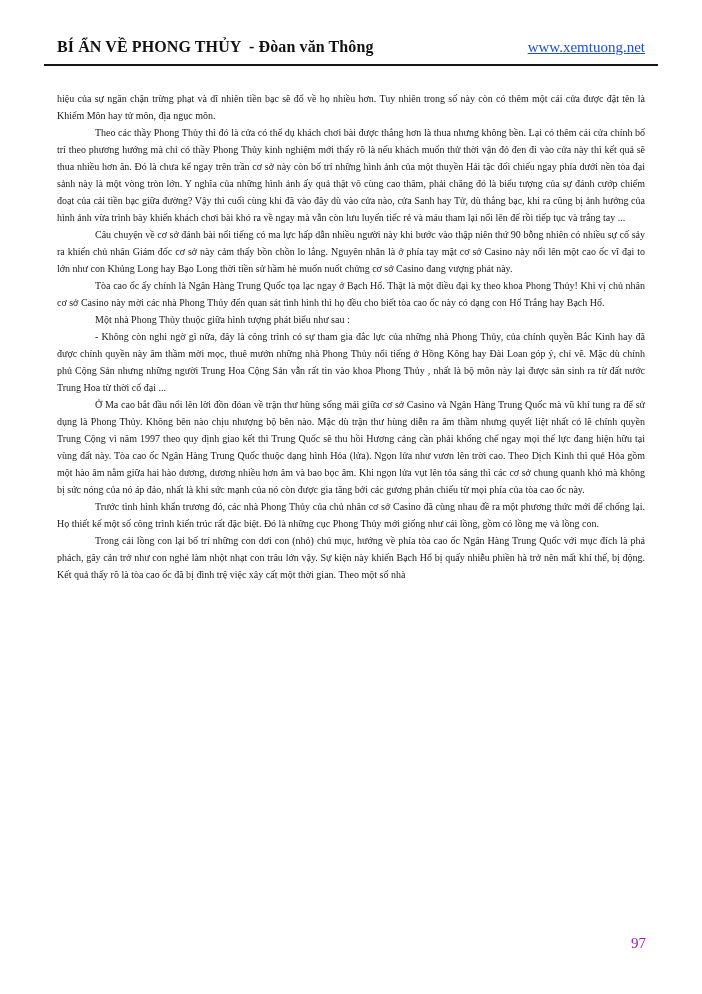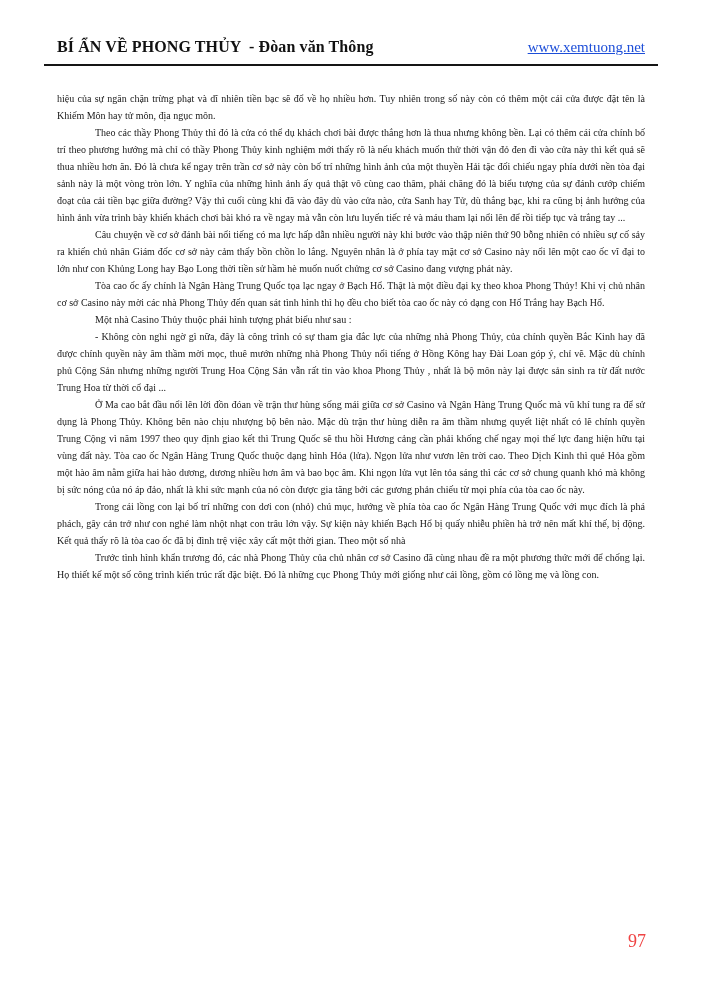--- a/index.html
+++ b/index.html
@@ -49,38 +49,38 @@
   .para {
     margin: 0;
   }
   .para.indent {
     text-indent: 38px;
   }
   .page-number {
     position: absolute;
     right: 56px;
     bottom: 42px;
-    font-size: 18px;
-    color: #ef4444;
+    font-size: 15px;
+    color: #a21caf;
   }
 </style>
 </head>
 <body>
 
 <div class="page">
   <div class="header">
     <span class="book-title">BÍ ẨN VỀ PHONG THỦY  - Đòan văn Thông</span>
     <a class="site-link" style="color: #1d4ed8;">www.xemtuong.net</a>
   </div>
   <hr class="rule">
   <div class="content">
       <p class="para">hiệu của sự ngăn chặn trừng phạt và dĩ nhiên tiền bạc sẽ đổ về họ nhiều hơn. Tuy nhiên trong số này còn có thêm một cái cửa được đặt tên là Khiếm Môn hay tử môn, địa ngục môn.</p>
       <p class="para indent">Theo các thầy Phong Thủy thì đó là cửa có thể dụ khách chơi bài được thắng hơn là thua nhưng không bền. Lại có thêm cái cửa chính bố trí theo phương hướng mà chỉ có thầy Phong Thủy kinh nghiệm mới thấy rõ là nếu khách muốn thử thời vận đỏ đen đi vào cửa này thì kết quả sẽ thua nhiều hơn ăn. Đó là chưa kể ngay trên trần cơ sở này còn bố trí những hình ảnh của một thuyền Hải tặc đối chiếu ngay phía dưới nền tòa đại sảnh này là một vòng tròn lớn. Y nghĩa của những hình ảnh ấy quả thật vô cùng cao thâm, phải chăng đó là biểu tượng của sự đánh cướp chiếm đoạt của cải tiền bạc giữa đường? Vậy thì cuối cùng khi đã vào đây dù vào cửa nào, cửa Sanh hay Tử, dù thắng bạc, khi ra cũng bị ảnh hưởng của hình ảnh vừa trình bày khiến khách chơi bài khó ra về ngay mà vẫn còn lưu luyến tiếc rẻ và máu tham lại nổi lên để rồi tiếp tục và trắng tay ...</p>
       <p class="para indent">Câu chuyện về cơ sở đánh bài nổi tiếng có ma lực hấp dẫn nhiều người này khi bước vào thập niên thứ 90 bỗng nhiên có nhiều sự cố sảy ra khiến chủ nhân Giám đốc cơ sở này cảm thấy bồn chồn lo lắng. Nguyên nhân là ở phía tay mặt cơ sở Casino này nổi lên một cao ốc vĩ đại to lớn như con Khủng Long hay Bạo Long thời tiền sử hầm hè muốn nuốt chửng cơ sở Casino đang vượng phát này.</p>
       <p class="para indent">Tòa cao ốc ấy chính là Ngân Hàng Trung Quốc tọa lạc ngay ở Bạch Hổ. Thật là một điều đại kỵ theo khoa Phong Thủy! Khi vị chủ nhân cơ sở Casino này mời các nhà Phong Thủy đến quan sát tình hình thì họ đều cho biết tòa cao ốc này có dạng con Hổ Trắng hay Bạch Hổ.</p>
-      <p class="para indent">Một nhà Casino Thủy thuộc phái hình tượng phát biểu như sau :</p>
+      <p class="para indent">Một nhà Phong Thủy thuộc giữa hình tượng phát biểu như sau :</p>
       <p class="para indent">- Không còn nghi ngờ gì nữa, đây là công trình có sự tham gia đắc lực của những nhà Phong Thủy, của chính quyền Bắc Kinh hay đã được chính quyền này âm thầm mời mọc, thuê mướn những nhà Phong Thủy nổi tiếng ở Hồng Kông hay Đài Loan góp ý, chỉ vẽ. Mặc dù chính phủ Cộng Sản nhưng những người Trung Hoa Cộng Sản vẫn rất tin vào khoa Phong Thủy , nhất là bộ môn này lại được sản sinh ra từ đất nước Trung Hoa từ thời cổ đại ...</p>
       <p class="para indent">Ở Ma cao bắt đầu nổi lên lời đồn đóan về trận thư hùng sống mái giữa cơ sở Casino và Ngân Hàng Trung Quốc mà vũ khí tung ra để sử dụng là Phong Thủy. Không bên nào chịu nhượng bộ bên nào. Mặc dù trận thư hùng diễn ra âm thầm nhưng quyết liệt nhất có lẽ chính quyền Trung Cộng vì năm 1997 theo quy định giao kết thì Trung Quốc sẽ thu hồi Hương cảng cần phải khống chế ngay mọi thế lực đang hiện hữu tại vùng đất này. Tòa cao ốc Ngân Hàng Trung Quốc thuộc dạng hình Hỏa (lửa). Ngọn lửa như vươn lên trời cao. Theo Dịch Kinh thì quẻ Hỏa gồm một hào âm nằm giữa hai hào dương, dương nhiều hơn âm và bao bọc âm. Khi ngọn lửa vụt lên tỏa sáng thì các cơ sở chung quanh khó mà không bị sức nóng của nó áp đảo, nhất là khi sức mạnh của nó còn được gia tăng bởi các gương phản chiếu từ mọi phía của tòa cao ốc này.</p>
+      <p class="para indent">Trước tình hình khẩn trương đó, các nhà Phong Thủy của chủ nhân cơ sở Casino đã cùng nhau đề ra một phương thức mới để chống lại. Họ thiết kế một số công trình kiến trúc rất đặc biệt. Đó là những cục Phong Thủy mới giống như cái lồng, gồm có lồng mẹ và lồng con.</p>
       <p class="para indent">Trong cái lồng con lại bố trí những con dơi con (nhỏ) chú mục, hướng về phía tòa cao ốc Ngân Hàng Trung Quốc với mục đích là phá phách, gây cản trở như con nghé làm nhột nhạt con trâu lớn vậy. Sự kiện này khiến Bạch Hổ bị quấy nhiễu phiền hà trở nên mất khí thế, bị động. Kết quả thấy rõ là tòa cao ốc đã bị đình trệ việc xây cất một thời gian. Theo một số nhà</p>
-      <p class="para indent">Trước tình hình khẩn trương đó, các nhà Phong Thủy của chủ nhân cơ sở Casino đã cùng nhau đề ra một phương thức mới để chống lại. Họ thiết kế một số công trình kiến trúc rất đặc biệt. Đó là những cục Phong Thủy mới giống như cái lồng, gồm có lồng mẹ và lồng con.</p>
     </div>
   <div class="page-number">97</div>
 </div>
 
 </body></html>

